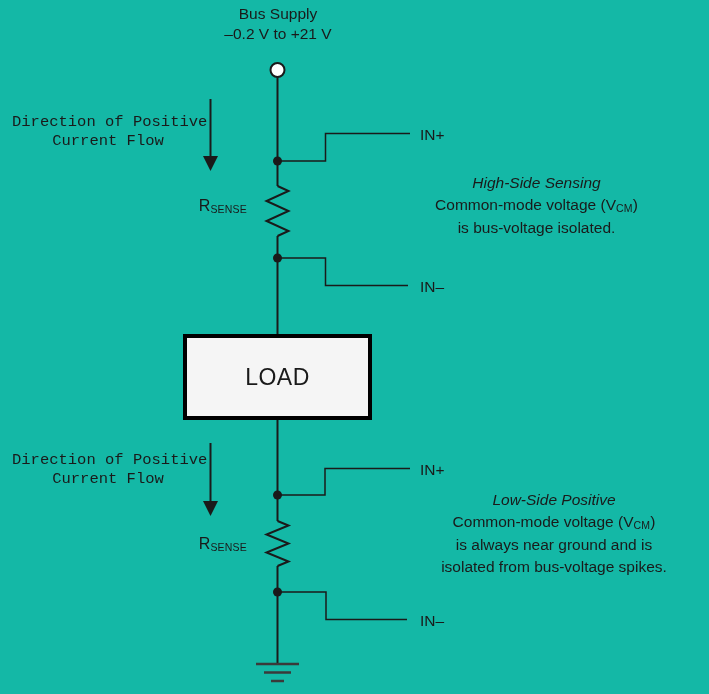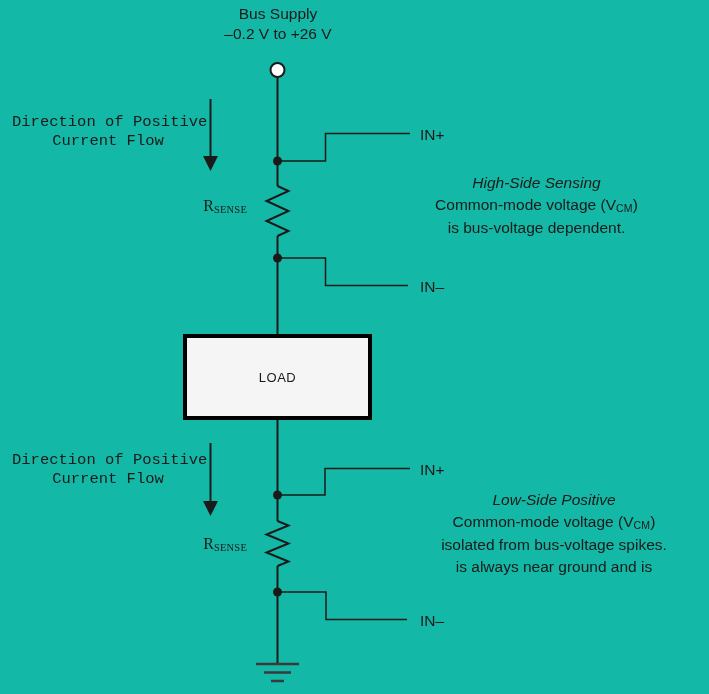--- a/index.html
+++ b/index.html
@@ -24,26 +24,26 @@
   .right { text-align: right; }
   .italic { font-style: italic; }
   .sub {
     font-size: 10.5px;
     position: relative;
     top: 2px;
     letter-spacing: 0.2px;
   }
   .dir { line-height: 19px; font-family: Liberation Mono, monospace; }
   .note { line-height: 22px; }
-  .rsense { font-size: 16px; line-height: 18px; font-family: Liberation Serif, serif; }
+  .rsense { font-size: 16px; line-height: 18px; }
   .load-label-box {
     position: absolute;
     left: 183px; top: 334px; width: 189px; height: 86px;
     display: flex; align-items: center; justify-content: center;
-    font-size: 13px;
+    font-size: 23px;
     letter-spacing: 0.5px;
     color: #1a1a1a;
   }
 </style>
 </head>
 <body>
 
 <div class="canvas">
 
   <svg width="709" height="694" viewBox="0 0 709 694">
@@ -81,55 +81,55 @@
 
     <g>
       <path d="M256,664 H299" fill="none" stroke="#3a3a3a" stroke-width="2.5"></path>
       <path d="M264,672.5 H291" fill="none" stroke="#3a3a3a" stroke-width="2.5"></path>
       <path d="M271,681 H284" fill="none" stroke="#3a3a3a" stroke-width="2.5"></path>
     </g>
   </svg>
 
   <div class="txt center" style="left:178px; top:4px; width:200px;">
     <div>Bus Supply</div>
-    <div>–0.2 V to +26 V</div>
+    <div>–0.2 V to +21 V</div>
   </div>
 
   <div class="txt center dir" style="left:12px; top:113px; width:192px;">
     <div>Direction of Positive</div>
     <div>Current Flow</div>
   </div>
 
   <div class="txt" style="left:420px; top:125px;">IN+</div>
   <div class="txt" style="left:420px; top:277px;">IN–</div>
 
   <div class="txt right rsense" style="left:160px; top:197px; width:87px;">
     <span>R</span><span class="sub">SENSE</span>
   </div>
 
   <div class="txt center note" style="left:388px; top:172px; width:297px;">
     <div class="italic">High-Side Sensing</div>
     <div><span>Common-mode voltage (V</span><span class="sub">CM</span><span>)</span></div>
-    <div>is bus-voltage dependent.</div>
+    <div>is bus-voltage isolated.</div>
   </div>
 
   <div class="load-label-box">LOAD</div>
 
   <div class="txt center dir" style="left:12px; top:451px; width:192px;">
     <div>Direction of Positive</div>
     <div>Current Flow</div>
   </div>
 
   <div class="txt" style="left:420px; top:460px;">IN+</div>
   <div class="txt" style="left:420px; top:611px;">IN–</div>
 
   <div class="txt right rsense" style="left:160px; top:535px; width:87px;">
     <span>R</span><span class="sub">SENSE</span>
   </div>
 
   <div class="txt center note" style="left:399px; top:489px; width:310px;">
     <div class="italic">Low-Side Positive</div>
     <div><span>Common-mode voltage (V</span><span class="sub">CM</span><span>)</span></div>
+    <div>is always near ground and is</div>
     <div>isolated from bus-voltage spikes.</div>
-    <div>is always near ground and is</div>
   </div>
 
 </div>
 
 </body></html>

